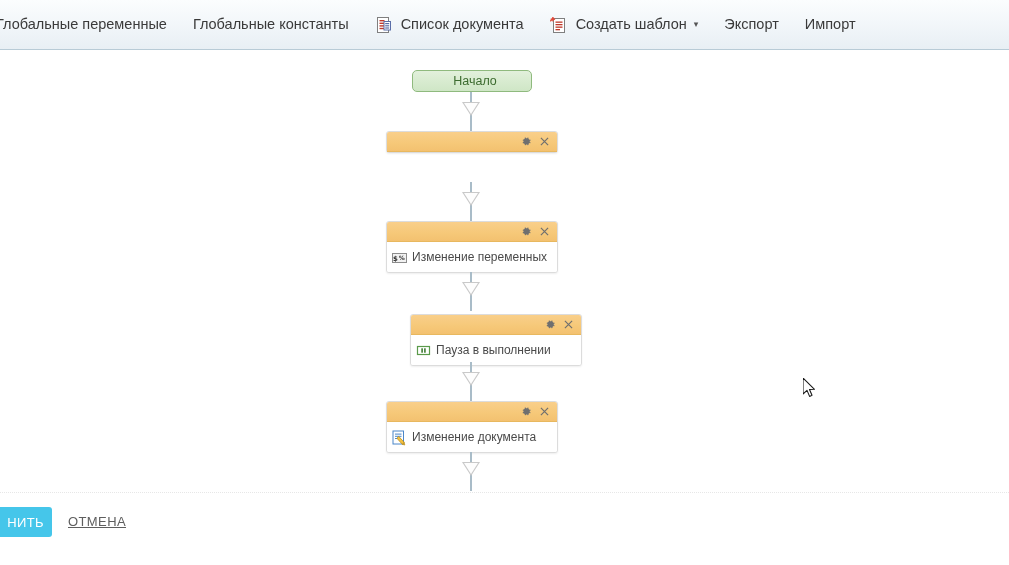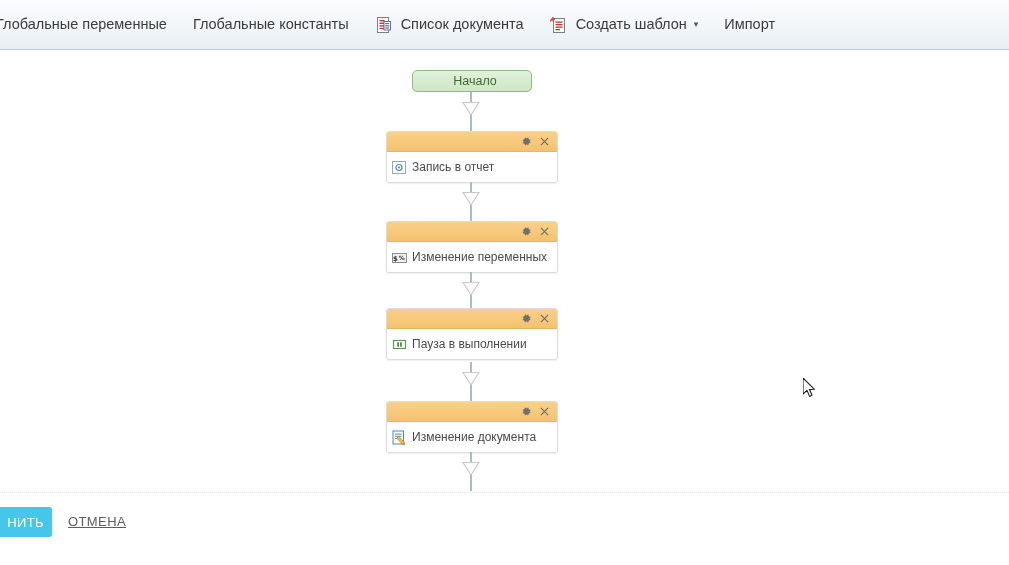--- a/index.html
+++ b/index.html
@@ -272,20 +272,23 @@
           <rect x="2.2" y="1.0" width="1.4" height="4.4"></rect>
           <rect x="0.7" y="2.5" width="4.4" height="1.4"></rect>
           <rect x="1.1" y="1.4" width="1.4" height="4.4" transform="rotate(45 1.8 3.6)"></rect>
         </g>
       </svg>
     </span>
     <span class="tb-label">Создать шаблон</span>
     <span class="tb-caret">▾</span>
   </div>
 
+  <div class="tb-item">
+    <span class="tb-label">Экспорт</span>
+  </div>
 
   <div class="tb-item">
     <span class="tb-label">Импорт</span>
   </div>
 </div>
 
 <div id="canvas">
   <div class="flow">
 
     <div class="terminator" style="top:20px;">
@@ -301,30 +304,20 @@
           <svg width="11" height="11" viewBox="0 0 16 16">
             <path fill="#6f6f6f" d="M8 5.2A2.8 2.8 0 1 0 8 10.8 2.8 2.8 0 0 0 8 5.2zm0 4.2A1.4 1.4 0 1 1 8 6.6a1.4 1.4 0 0 1 0 2.8z"></path>
             <path fill="#6f6f6f" d="M14 9.2l-1.3-.2a4.8 4.8 0 0 0 0-2l1.3-.2-.5-1.7-1.3.3a4.8 4.8 0 0 0-1.4-1.4l.3-1.3L9.4 2l-.2 1.3a4.8 4.8 0 0 0-2 0L7 2l-1.7.5.3 1.3a4.8 4.8 0 0 0-1.4 1.4L2.9 5 2.4 6.7l1.3.2a4.8 4.8 0 0 0 0 2l-1.3.2.5 1.7 1.3-.3a4.8 4.8 0 0 0 1.4 1.4L5.3 13l1.7.5.2-1.3a4.8 4.8 0 0 0 2 0l.2 1.3 1.7-.5-.3-1.3a4.8 4.8 0 0 0 1.4-1.4l1.3.3z"></path>
           </svg>
         </span>
         <span class="head-btn">
           <svg width="9" height="9" viewBox="0 0 10 10">
             <path stroke="#6f6f6f" stroke-width="1.3" d="M1 1l8 8M9 1L1 9"></path>
           </svg>
         </span>
-      </div>
-      <div class="node-body">
-        <span class="node-icon">
-          <svg width="17" height="17" viewBox="0 0 17 17">
-            <rect x="1.5" y="2.5" width="13" height="12" fill="#ffffff" stroke="#9aa7b5" stroke-width="1"></rect>
-            <circle cx="8" cy="8.5" r="3" fill="none" stroke="#4a86c8" stroke-width="1.2"></circle>
-            <circle cx="8" cy="8.5" r="1" fill="#4a86c8"></circle>
-          </svg>
-        </span>
-        <span class="node-label">Запись в отчет</span>
       </div>
     </div>
 
     <div class="conn" style="top:132px; height:39px;"></div>
     <div class="arrow" style="top:142px;"></div>
 
     <div class="node" style="top:171px;">
       <div class="node-head">
         <span class="head-btn">
           <svg width="11" height="11" viewBox="0 0 16 16">
@@ -346,21 +339,21 @@
             <text x="10.8" y="11.3" font-family="DejaVu Sans, sans-serif" font-size="6" font-weight="bold" fill="#333333" text-anchor="middle">%</text>
           </svg>
         </span>
         <span class="node-label">Изменение переменных</span>
       </div>
     </div>
 
     <div class="conn" style="top:222px; height:39px;"></div>
     <div class="arrow" style="top:232px;"></div>
 
-    <div class="node" style="top:258px;">
+    <div class="node" style="top:264px;margin-left:24px;">
       <div class="node-head">
         <span class="head-btn">
           <svg width="11" height="11" viewBox="0 0 16 16">
             <path fill="#6f6f6f" d="M8 5.2A2.8 2.8 0 1 0 8 10.8 2.8 2.8 0 0 0 8 5.2zm0 4.2A1.4 1.4 0 1 1 8 6.6a1.4 1.4 0 0 1 0 2.8z"></path>
             <path fill="#6f6f6f" d="M14 9.2l-1.3-.2a4.8 4.8 0 0 0 0-2l1.3-.2-.5-1.7-1.3.3a4.8 4.8 0 0 0-1.4-1.4l.3-1.3L9.4 2l-.2 1.3a4.8 4.8 0 0 0-2 0L7 2l-1.7.5.3 1.3a4.8 4.8 0 0 0-1.4 1.4L2.9 5 2.4 6.7l1.3.2a4.8 4.8 0 0 0 0 2l-1.3.2.5 1.7 1.3-.3a4.8 4.8 0 0 0 1.4 1.4L5.3 13l1.7.5.2-1.3a4.8 4.8 0 0 0 2 0l.2 1.3 1.7-.5-.3-1.3a4.8 4.8 0 0 0 1.4-1.4l1.3.3z"></path>
           </svg>
         </span>
         <span class="head-btn">
           <svg width="9" height="9" viewBox="0 0 10 10">
             <path stroke="#6f6f6f" stroke-width="1.3" d="M1 1l8 8M9 1L1 9"></path>

